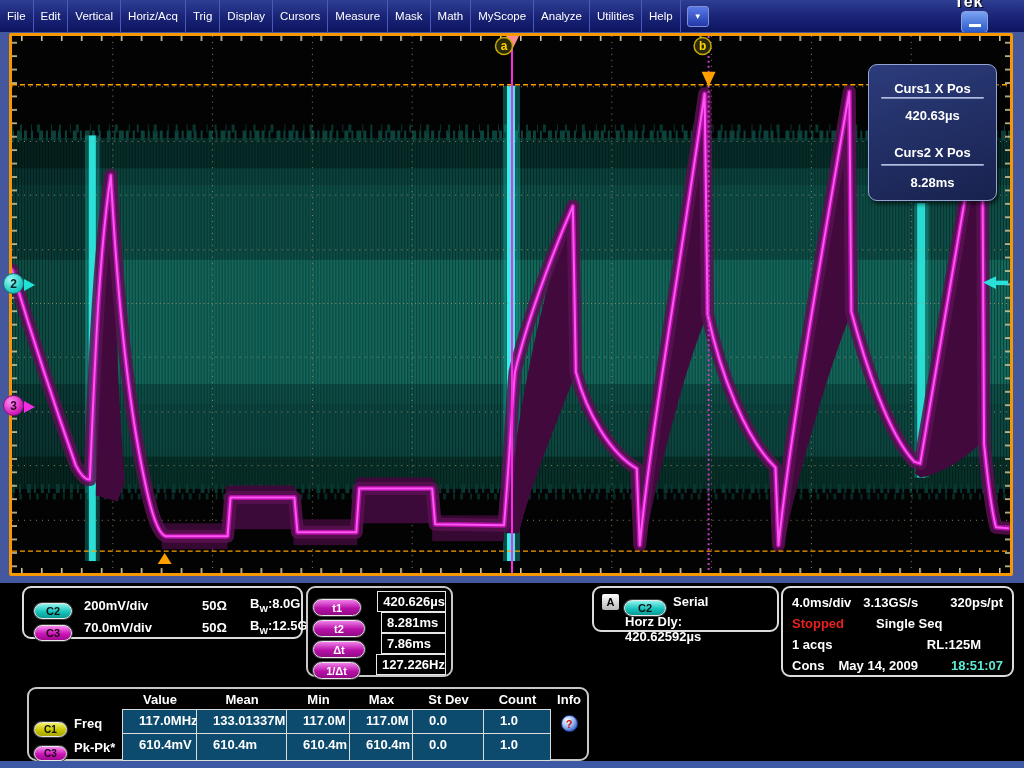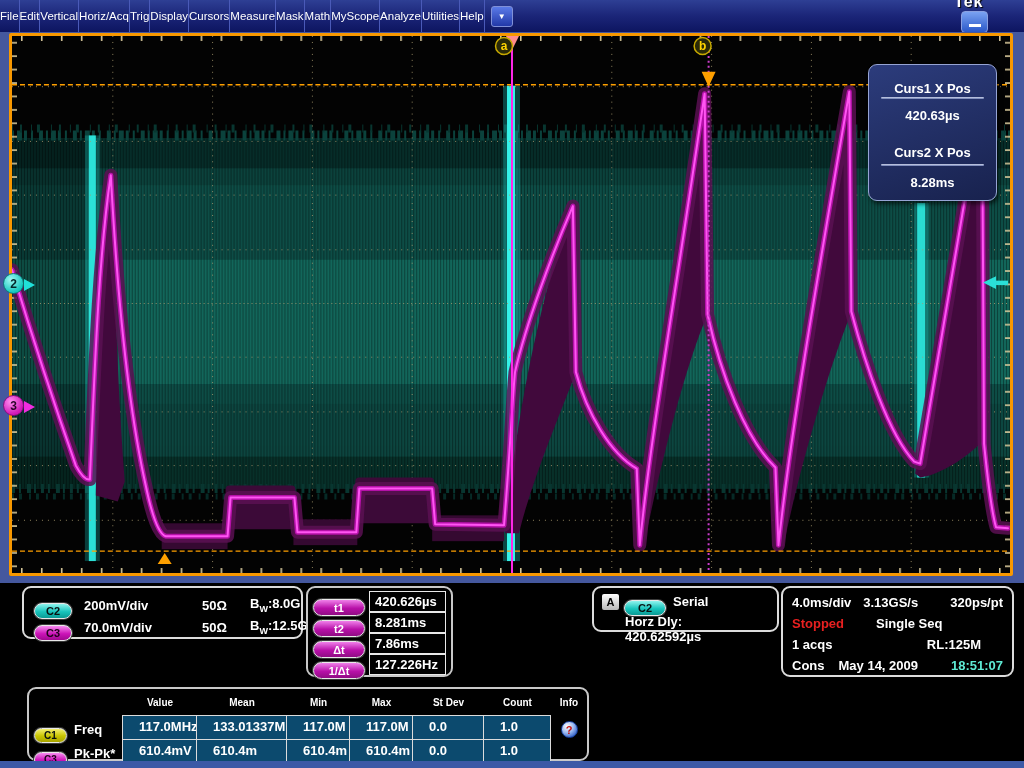--- a/index.html
+++ b/index.html
@@ -3,21 +3,21 @@
 <meta charset="utf-8">
 <style>
   * { margin:0; padding:0; box-sizing:border-box; }
   body { background:#000; font-family:"Liberation Sans", sans-serif; }
   .screen { position:relative; width:1024px; height:768px; overflow:hidden; background:#000; }
 
   
   .menubar { position:absolute; top:0; left:0; width:1024px; height:32px;
     background:linear-gradient(180deg,#2e3f94 0%,#1b2578 50%,#0d1560 100%);
     display:flex; align-items:center; }
-  .menu-item { color:#fff; font-size:11.5px; height:32px; line-height:32px; padding:0 0;
+  .menu-item { color:#fff; font-size:11.5px; height:32px; line-height:32px; padding:0 7px;
     border-right:1px solid #4a5ab8; cursor:default; white-space:nowrap;text-align:center; }
   .menu-dd { width:22px; height:21px; margin-left:6px; border-radius:3px;
     background:linear-gradient(#5a7ae8,#2238a8); border:1px solid #8090d8;
     color:#fff; font-size:8px; text-align:center; line-height:20px; }
   .tb-right { margin-left:auto; display:flex; align-items:center;flex-direction:column; }
   .watermark { color:#25338a; font-size:14px; font-weight:bold; margin-right:14px; }
   .tek { color:#fff; font-size:16px; font-weight:bold; letter-spacing:1px;
     text-shadow:1px 1px 1px #000; margin-right:28px; }
   .btn-min { width:27px; height:22px; border-radius:4px; margin-right:16px;
     background:linear-gradient(#7aa2f2,#2a58c8); border:1px solid #8aa0e0; position:relative; }
@@ -61,21 +61,21 @@
   .pill.c1 { background:linear-gradient(#f4f070,#c8c400 55%,#a8a400); }
   .pill.c2 { background:linear-gradient(#8ef4ee,#18c4bc 55%,#0a9a94); }
   .pill.c3 { background:linear-gradient(#f88af0,#cc14b8 55%,#a00890); color:#1c0318; }
 
   .chpanel { left:22px; top:3px; width:281px; height:53px; padding:3px 10px; }
   .chrow { display:grid; grid-template-columns:50px 118px 48px auto; align-items:center; height:22px; }
   .chrow .pill { width:38px; height:16px; font-size:11px; }
   sub.bw { font-size:9px; }
 
   .curspanel { left:306px; top:3px; width:147px; height:91px; border-color:#c8c8c8; padding:3px 5px; }
-  .cursrow { display:flex; align-items:center; height:21px; margin-top:0px; }
+  .cursrow { display:flex; align-items:center; height:21px; margin-top:0px;gap:12px; }
   .cursrow .pill { width:52px; height:17px; font-size:11px; margin-right:4px;
     background:linear-gradient(#f080ea,#b810a8 55%,#900c84); color:#fff; }
   .cursval { flex:1; border:1px solid #e8e8e8; height:21px; line-height:19px;
     padding-left:5px; font-size:13px; margin-top:-1px; background:#000; }
 
   .trigpanel { left:592px; top:3px; width:187px; height:46px; padding:4px 8px; }
   .trigrow1 { display:flex; align-items:center; height:19px; }
   .abox { width:17px; height:16px; background:linear-gradient(#fff,#b8b8b8); color:#000;
     font-size:11px; text-align:center; line-height:16px; border-radius:2px; margin-right:5px; }
   .trigrow1 .pill { width:42px; height:16px; font-size:11px; margin-right:7px; }
@@ -83,21 +83,21 @@
   .trigrow2 span { margin-right:10px; }
 
   .acqpanel { left:781px; top:3px; width:233px; height:91px; padding:4px 9px; font-size:13px; }
   .acqrow { display:flex; height:21px; align-items:center; }
   .acqrow .sp { flex:1; }
   .red { color:#e82020; }
   .orange { color:#5eead4; }
 
   .measpanel { left:27px; top:104px; width:562px; height:74px; border-color:#c8c8c8; }
   .mgrid { display:grid; grid-template-columns:94px 74px 90px 63px 63px 71px 67px 36px; }
-  .mheader { height:27px; align-items:center; font-size:10px; }
+  .mheader { height:21px; align-items:center; font-size:13px; }
   .mheader div { text-align:center; }
   .mrow { height:24px; }
   .mname { display:flex; align-items:center; padding-left:5px; font-size:13px; }
   .mname .pill { width:33px; height:15px; font-size:10px; margin-right:7px; }
   .mcell { border:1px solid #dcdcdc; background:#0c4a6e; font-size:13px; line-height:22px;
     padding-left:16px; margin-top:-1px; margin-left:-1px; }
   .minfo { display:flex; align-items:center; justify-content:center; }
   .info-icon { width:17px; height:17px; border-radius:50%;
     background:radial-gradient(circle at 35% 30%,#ffffff,#9ab8f0 45%,#2858c0 85%);
     border:1px solid #1840a0; color:#c81010; font-size:11px; font-weight:bold;

